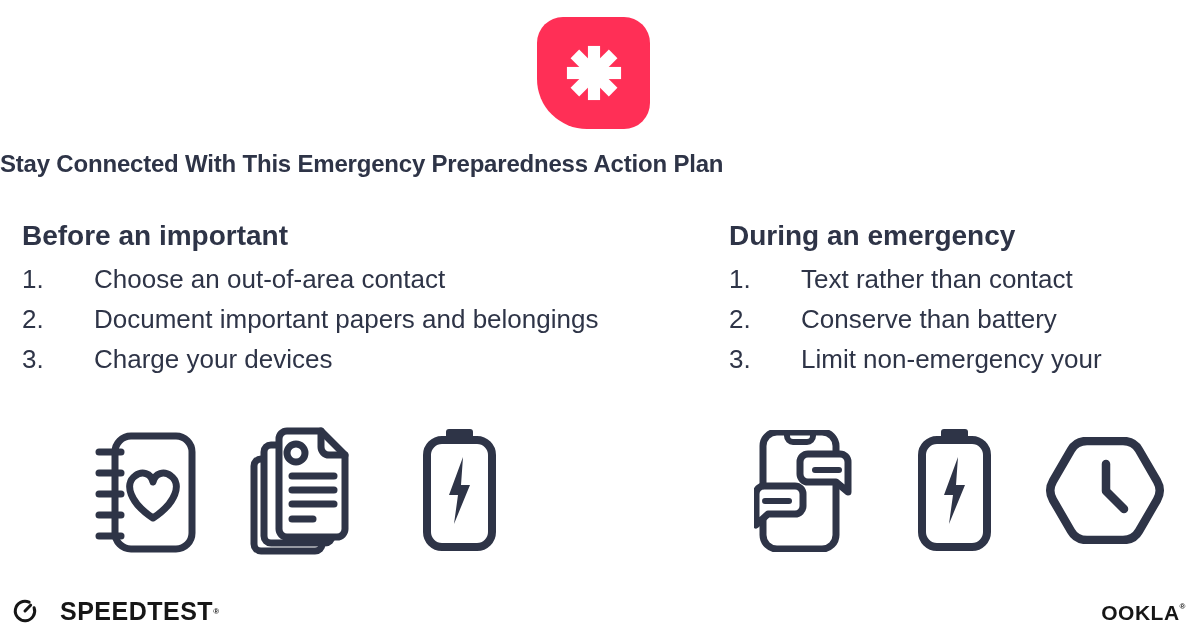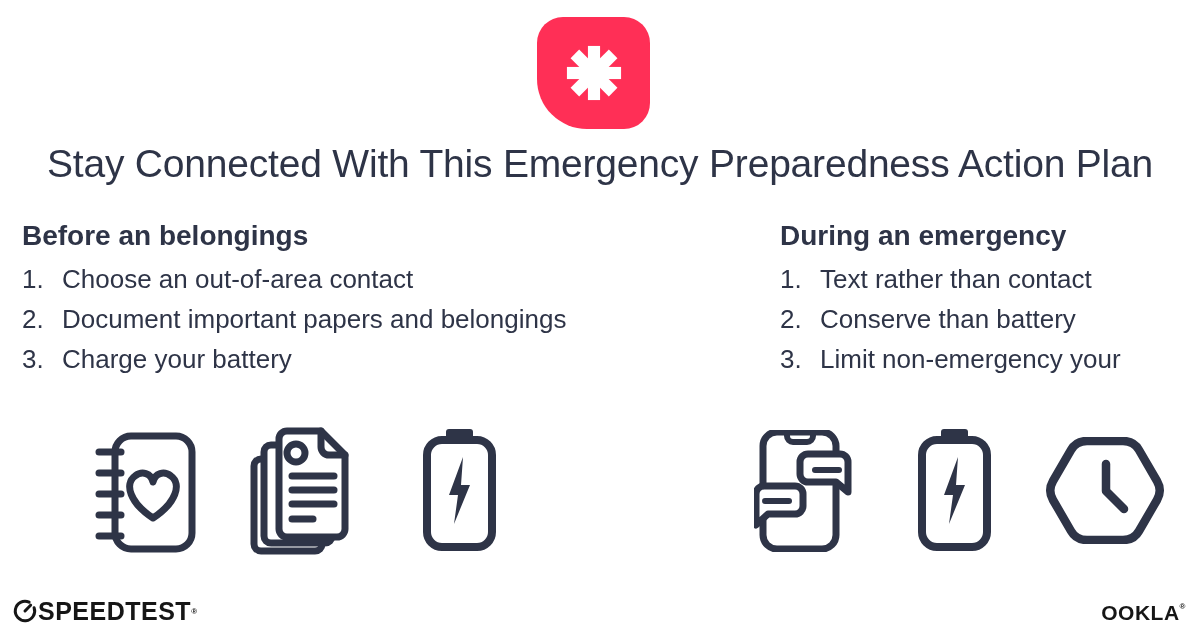--- a/index.html
+++ b/index.html
@@ -19,53 +19,53 @@
     position: absolute; left: 537px; top: 17px;
     width: 113px; height: 112px;
     background: var(--accent-color, #FF2F56);
     border-radius: 26px 26px 26px 50px;
     display: flex; align-items: center; justify-content: center;
   }
   .brand-mark svg { display: block; }
 
   .title {
     position: absolute; top: 147px; left: 0; right: 0;
-    text-align: center;
-    font-size: 39px; font-weight: normal; line-height: 34px;
+    text-align: left;
+    font-size: 24px; font-weight: bold; line-height: 34px;
     letter-spacing: -0.2px;
     color: var(--text-color, #2E3447);
   }
 
   
   .col { position: absolute; top: 219px; }
   .col-before { left: 22px; width: 700px; }
-  .col-during { left: 780px; width: 420px; }
+  .col-during { left: 729px; width: 420px; }
   .col h2 {
     font-size: 28px; font-weight: bold; line-height: 34px;
     margin-bottom: 6px;
   }
   .list { list-style: none; }
   .list .row { display: flex; font-size: 26px; line-height: 40px; }
   .list .num { flex: none; width: 40px; }
-  .list .txt { flex: auto; }
+  .list .txt { flex: auto; margin-left: 32px; }
 
   
   .iconbox { position: absolute; }
   .iconbox svg { display: block; }
   .i-notebook { left: 95px;  top: 432px; }
   .i-docs     { left: 249px; top: 426px; }
   .i-batt1    { left: 423px; top: 429px; }
   .i-phone    { left: 754px; top: 430px; }
   .i-batt2    { left: 918px; top: 429px; }
   .i-hex      { left: 1043px; top: 437px; }
 
   
   .speedtest {
     position: absolute; left: 12px; top: 598px;
-    display: flex; align-items: center; gap: 0;
+    display: flex; align-items: center; gap: 22px;
     color: var(--logo-color, #161616);
   }
   .speedtest .wordmark {
     font-size: 25px; font-weight: bold; letter-spacing: 0.5px;
     line-height: 26px;
   }
   .tm { font-size: 8px; vertical-align: top; position: relative; top: 1px; }
   .ookla {
     position: absolute; right: 14px; top: 601px;
     font-size: 21px; font-weight: bold; letter-spacing: 0.5px;
@@ -85,33 +85,33 @@
         <rect x="23.5" y="1" width="13" height="58" transform="rotate(45 30 30)"></rect>
         <rect x="23.5" y="1" width="13" height="58" transform="rotate(90 30 30)"></rect>
         <rect x="23.5" y="1" width="13" height="58" transform="rotate(135 30 30)"></rect>
       </g>
     </svg>
   </div>
 
   <h1 class="title">Stay Connected With This Emergency Preparedness Action Plan</h1>
 
   <section class="col col-before">
-    <h2>Before an belongings</h2>
+    <h2>Before an important</h2>
     <ol class="list">
       <li class="row">
         <span class="num">1.</span>
         <span class="txt">Choose an out-of-area contact</span>
       </li>
       <li class="row">
         <span class="num">2.</span>
         <span class="txt">Document important papers and belongings</span>
       </li>
       <li class="row">
         <span class="num">3.</span>
-        <span class="txt">Charge your battery</span>
+        <span class="txt">Charge your devices</span>
       </li>
     </ol>
   </section>
 
   <section class="col col-during">
     <h2>During an emergency</h2>
     <ol class="list">
       <li class="row">
         <span class="num">1.</span>
         <span class="txt">Text rather than contact</span>

